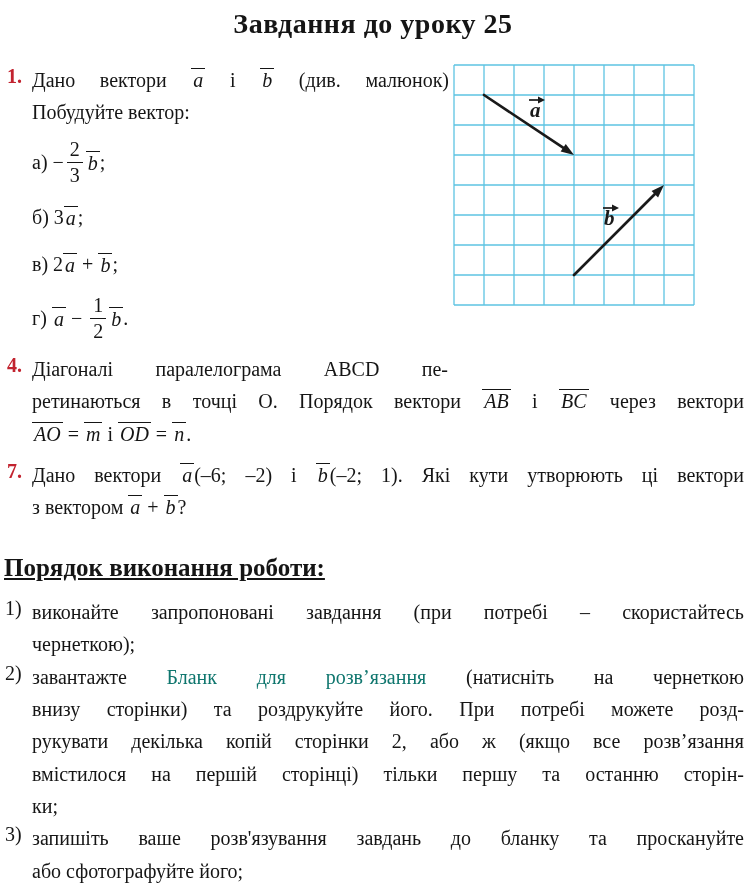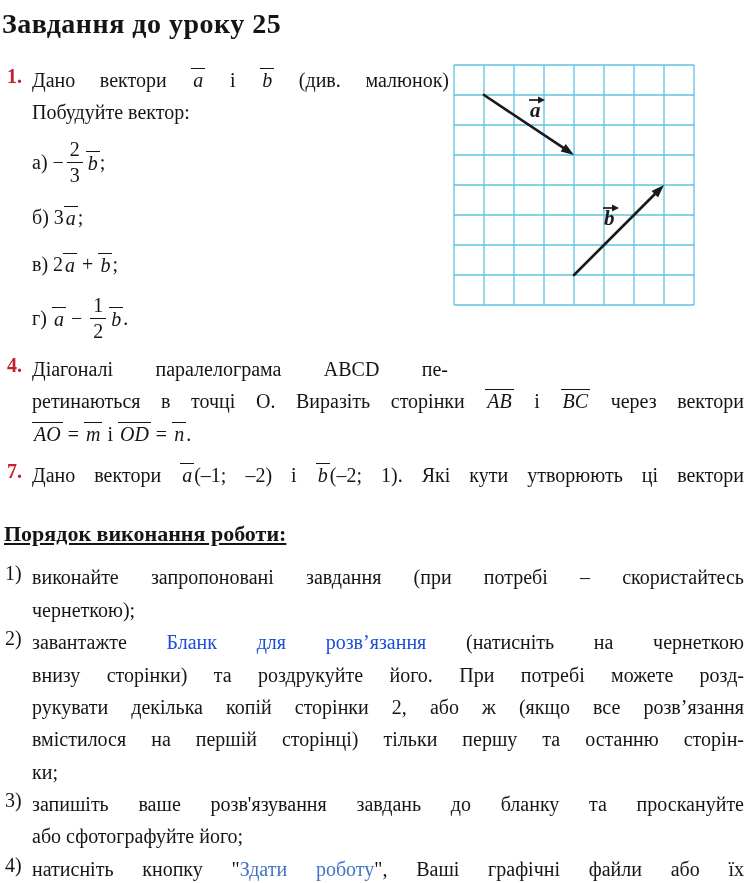--- a/index.html
+++ b/index.html
@@ -3,21 +3,21 @@
 <meta charset="utf-8">
 <style>
   * { margin:0; padding:0; box-sizing:border-box; }
   html,body { background:#ffffff; }
   body {
     width:746px; height:883px; overflow:hidden;
     font-family:"Liberation Serif","DejaVu Serif",serif;
     font-size:20px; color:#151515;
   }
   .doc { position:relative; width:746px; padding:6px 2px 0 2px; }
-  h1.title { font-size:28px; font-weight:bold; letter-spacing:.5px; padding:2px 0 24px 0; }
+  h1.title { text-align:center; font-size:28px; font-weight:bold; letter-spacing:.5px; padding:2px 0 24px 0; }
   .content { position:relative; }
   .figure-wrap { position:absolute; left:451px; top:0; }
   svg.fig { display:block; background:#ffffff; }
   svg.fig text { font-family:"Liberation Serif","DejaVu Serif",serif; }
 
   .problem { position:relative; padding-left:30px; }
   .pnum { position:absolute; left:5px; top:1px; font-weight:bold; }
   .p1 { width:447px; }
   .p4 { margin-top:10px; }
   .p7 { margin-top:9px; }
@@ -29,21 +29,21 @@
   .mrow span { white-space:pre; }
   .mrow-tall { margin:9px 0; }
 
   .i { }
   .vec { font-style:italic; display:inline-block; border-top:1.6px solid #151515; line-height:1.02; padding:1px 2px 0 2px; }
   .red  {} .blue {}
   .frac { display:inline-block; vertical-align:middle; text-align:center; margin:0 3px; }
   .fnum { display:block; border-bottom:1.6px solid #151515; padding:0 3px 1px 3px; line-height:1.15; }
   .fden { display:block; padding-top:1px; line-height:1.15; }
 
-  .section-head { display:inline-block; font-weight:bold; text-decoration:underline; font-size:22px; margin:30px 0 14px 2px; }
+  .section-head { display:inline-block; font-weight:bold; text-decoration:underline; font-size:25px; margin:30px 0 14px 2px; }
   .ilist { }
   .li { position:relative; padding-left:30px; }
   .lnum { position:absolute; left:3px; top:1px; }
 </style>
 </head>
 <body>
 
 <div class="doc">
   <h1 class="title">Завдання до уроку 25</h1>
 
@@ -113,46 +113,47 @@
             <span class="vec">b</span>
             <span>.</span>
           </div>
         </div>
     </div>
 
     <div class="problem p4">
       <span class="pnum" style="color: rgb(194, 35, 47);">4.</span>
       <div>
           <div class="tl just w415"><span>Діагоналі паралелограма </span><span class="i">ABCD</span><span> пе-</span></div>
-          <div class="tl just"><span>ретинаються в точці </span><span class="i">O</span><span>. Виразіть сторінки </span><span class="vec">AB</span><span> і </span><span class="vec">BC</span><span> через вектори</span></div>
+          <div class="tl just"><span>ретинаються в точці </span><span class="i">O</span><span>. Порядок вектори </span><span class="vec">AB</span><span> і </span><span class="vec">BC</span><span> через вектори</span></div>
           <div class="tl"><span class="vec">AO</span><span> = </span><span class="vec">m</span><span> і </span><span class="vec">OD</span><span> = </span><span class="vec">n</span><span>.</span></div>
         </div>
     </div>
 
     <div class="problem p7">
       <span class="pnum" style="color: rgb(194, 35, 47);">7.</span>
       <div>
-          <div class="tl just"><span>Дано вектори </span><span class="vec">a</span><span>(–1; –2) і </span><span class="vec">b</span><span>(–2; 1). Які кути утворюють ці вектори</span></div>
+          <div class="tl just"><span>Дано вектори </span><span class="vec">a</span><span>(–6; –2) і </span><span class="vec">b</span><span>(–2; 1). Які кути утворюють ці вектори</span></div>
+          <div class="tl"><span>з вектором </span><span class="vec">a</span><span> + </span><span class="vec">b</span><span>?</span></div>
         </div>
     </div>
 
     <div class="section-head">Порядок виконання роботи:</div>
 
     <div class="ilist">
       <div class="li">
         <span class="lnum">1)</span>
         <div>
             <div class="tl just"><span>виконайте запропоновані завдання (при потребі – скористайтесь</span></div>
             <div class="tl"><span>чернеткою);</span></div>
           </div>
       </div>
       <div class="li">
         <span class="lnum">2)</span>
         <div>
-            <div class="tl just"><span>завантажте </span><span class="red" style="color: #1d4ed8;">Бланк для розв’язання</span><span> (натисніть на чернеткою</span></div>
+            <div class="tl just"><span>завантажте </span><span class="red" style="color: #0f766e;">Бланк для розв’язання</span><span> (натисніть на чернеткою</span></div>
             <div class="tl just"><span>внизу сторінки) та роздрукуйте його. При потребі можете розд-</span></div>
             <div class="tl just"><span>рукувати декілька копій сторінки 2, або ж (якщо все розв’язання</span></div>
             <div class="tl just"><span>вмістилося на першій сторінці) тільки першу та останню сторін-</span></div>
             <div class="tl"><span>ки;</span></div>
           </div>
       </div>
       <div class="li">
         <span class="lnum">3)</span>
         <div>
             <div class="tl just"><span>запишіть ваше розв'язування завдань до бланку та проскануйте</span></div>

